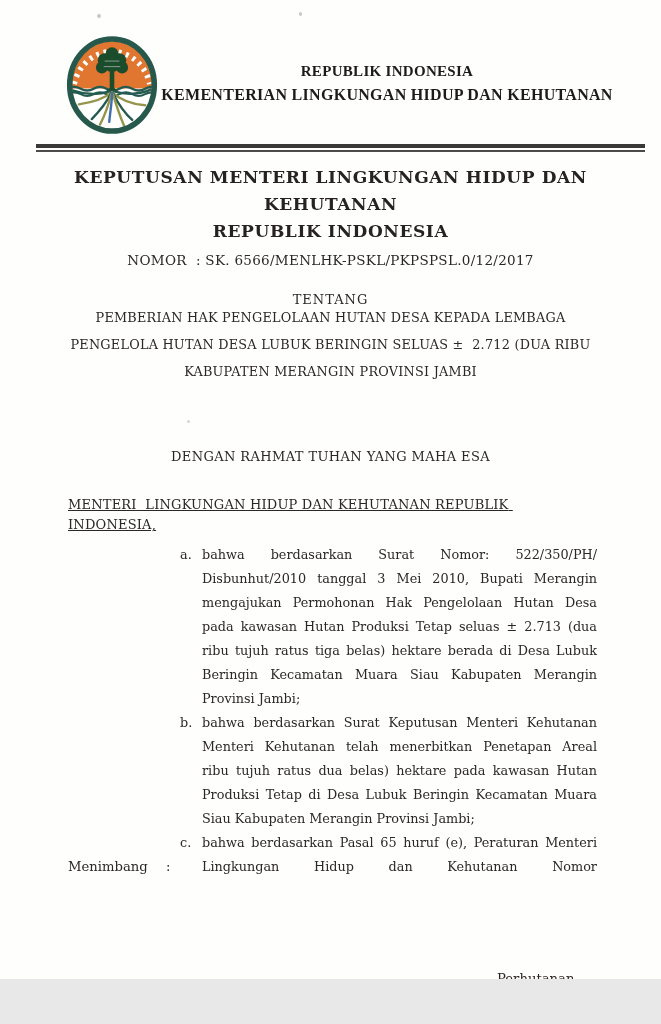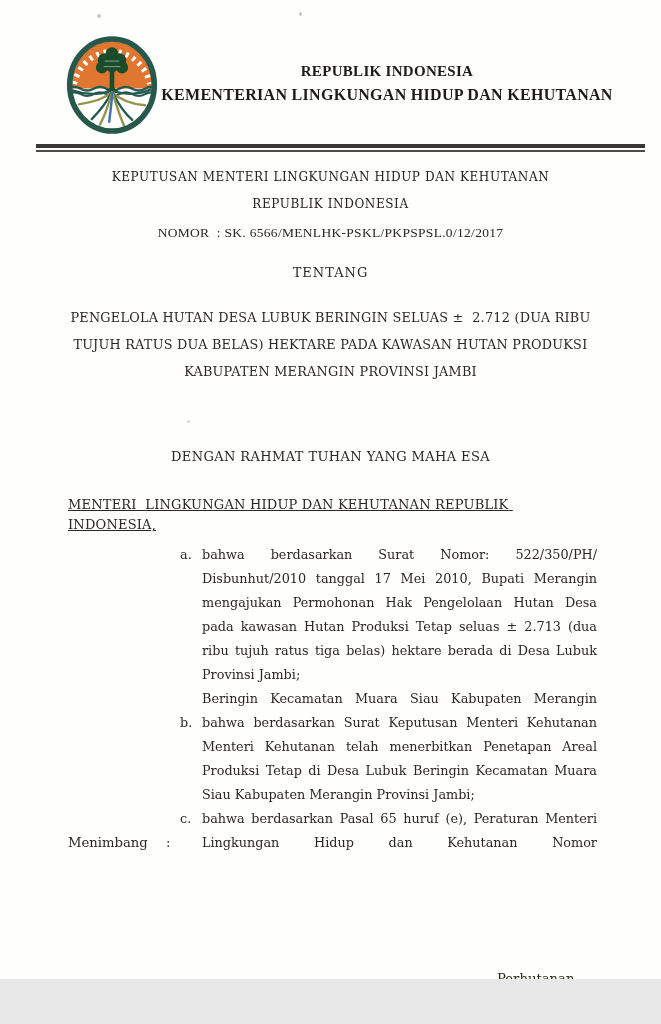--- a/index.html
+++ b/index.html
@@ -21,22 +21,22 @@
     font-weight:bold;color:#1d1a18;
   }
   .letterhead-text .lh1{font-size:15px;line-height:23px;letter-spacing:.3px;}
   .letterhead-text .lh2{font-size:16px;line-height:24px;letter-spacing:.3px;}
   
   .rules{position:absolute;left:36px;right:16px;top:144px;}
   .rule-thick{height:4px;background:#3a3836;}
   .rule-thin{height:2px;background:#4d4a47;margin-top:2px;}
   
   .title-block{position:absolute;left:66px;top:164px;width:529px;text-align:center;}
-  .title-line{font-weight:normal;font-size:12px;line-height:27px;letter-spacing:.6px;color:#26221f;}
-  .nomor-line{font-size:13.5px;line-height:24px;letter-spacing:.3px;margin-top:3px;white-space:pre-wrap;font-family:Liberation Serif, serif;}
+  .title-line{font-weight:bold;font-size:17px;line-height:27px;letter-spacing:.6px;color:#26221f;}
+  .nomor-line{font-size:13.5px;line-height:24px;letter-spacing:.3px;margin-top:3px;white-space:pre-wrap;}
   .tentang{font-size:13px;line-height:24px;letter-spacing:1px;margin-top:16px;}
   
   .subject{position:absolute;left:60px;top:304px;width:541px;text-align:center;}
   .subject .s-line{font-size:12.8px;line-height:27px;letter-spacing:.25px;white-space:pre-wrap;}
   
   .invocation{position:absolute;left:66px;top:447px;width:529px;text-align:center;
     font-size:13px;letter-spacing:.4px;line-height:20px;}
   .authority{position:absolute;left:68px;top:495px;width:529px;text-align:left;
     font-size:13px;letter-spacing:.2px;line-height:20px;white-space:pre-wrap;text-decoration:underline;}
   
@@ -123,48 +123,49 @@
   </div>
 
   <div class="title-block">
     <div class="title-line">KEPUTUSAN MENTERI LINGKUNGAN HIDUP DAN KEHUTANAN</div>
     <div class="title-line">REPUBLIK INDONESIA</div>
     <div class="nomor-line">NOMOR  : SK. 6566/MENLHK-PSKL/PKPSPSL.0/12/2017</div>
     <div class="tentang">TENTANG</div>
   </div>
 
   <div class="subject">
+    <div class="s-line">PEMBERIAN HAK PENGELOLAAN HUTAN DESA KEPADA LEMBAGA</div>
     <div class="s-line">PENGELOLA HUTAN DESA LUBUK BERINGIN SELUAS ±  2.712 (DUA RIBU</div>
-    <div class="s-line">TUJUH RATUS DUA BELAS) HEKTARE PADA KAWASAN HUTAN PRODUKSI</div>
     <div class="s-line">KABUPATEN MERANGIN PROVINSI JAMBI</div>
   </div>
 
   <div class="invocation">DENGAN RAHMAT TUHAN YANG MAHA ESA</div>
   <div class="authority">MENTERI  LINGKUNGAN HIDUP DAN KEHUTANAN REPUBLIK INDONESIA,</div>
 
   <div class="considerations">
     <div class="c-label">Menimbang</div>
     <div class="c-colon">:</div>
     <div class="c-items">
 
       <div class="c-item">
         <span class="c-marker">a.</span>
         <div class="jline">bahwa berdasarkan Surat Nomor: 522/350/PH/</div>
-        <div class="jline">Disbunhut/2010 tanggal 17 Mei 2010, Bupati Merangin</div>
+        <div class="jline">Disbunhut/2010 tanggal 3 Mei 2010, Bupati Merangin</div>
         <div class="jline">mengajukan Permohonan Hak Pengelolaan Hutan Desa</div>
         <div class="jline">pada kawasan Hutan Produksi Tetap seluas ± 2.713 (dua</div>
         <div class="jline">ribu tujuh ratus tiga belas) hektare berada di Desa Lubuk</div>
+        <div class="jline">Beringin Kecamatan Muara Siau Kabupaten Merangin</div>
         <div class="jline last">Provinsi Jambi;</div>
-        <div class="jline">Beringin Kecamatan Muara Siau Kabupaten Merangin</div>
       </div>
 
       <div class="c-item">
         <span class="c-marker">b.</span>
         <div class="jline">bahwa berdasarkan Surat Keputusan Menteri Kehutanan</div>
         <div class="jline">Menteri Kehutanan telah menerbitkan Penetapan Areal</div>
+        <div class="jline">ribu tujuh ratus dua belas) hektare pada kawasan Hutan</div>
         <div class="jline">Produksi Tetap di Desa Lubuk Beringin Kecamatan Muara</div>
         <div class="jline last">Siau Kabupaten Merangin Provinsi Jambi;</div>
       </div>
 
       <div class="c-item">
         <span class="c-marker">c.</span>
         <div class="jline">bahwa berdasarkan Pasal 65 huruf (e), Peraturan Menteri</div>
         <div class="jline">Lingkungan Hidup dan Kehutanan Nomor</div>
       </div>
 

